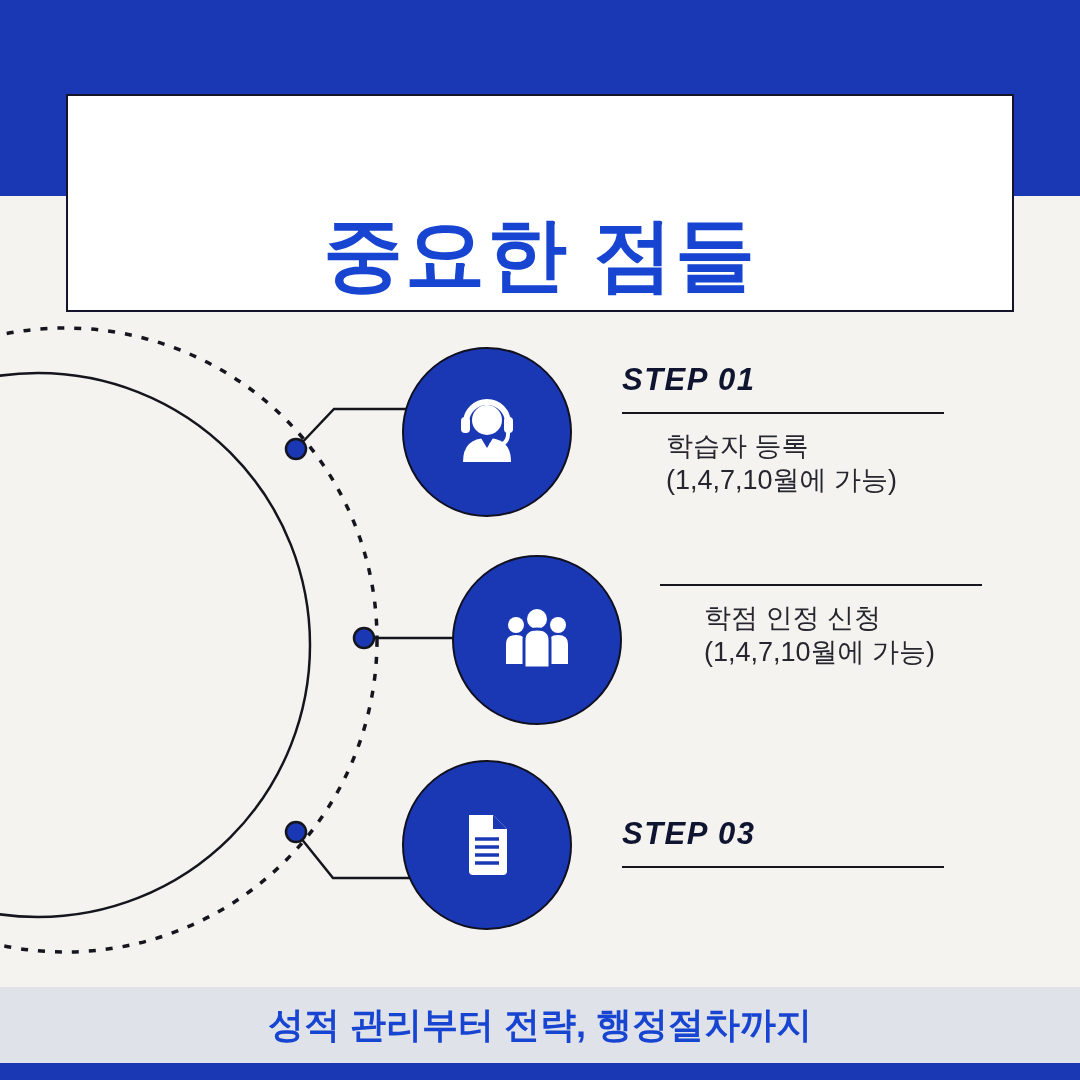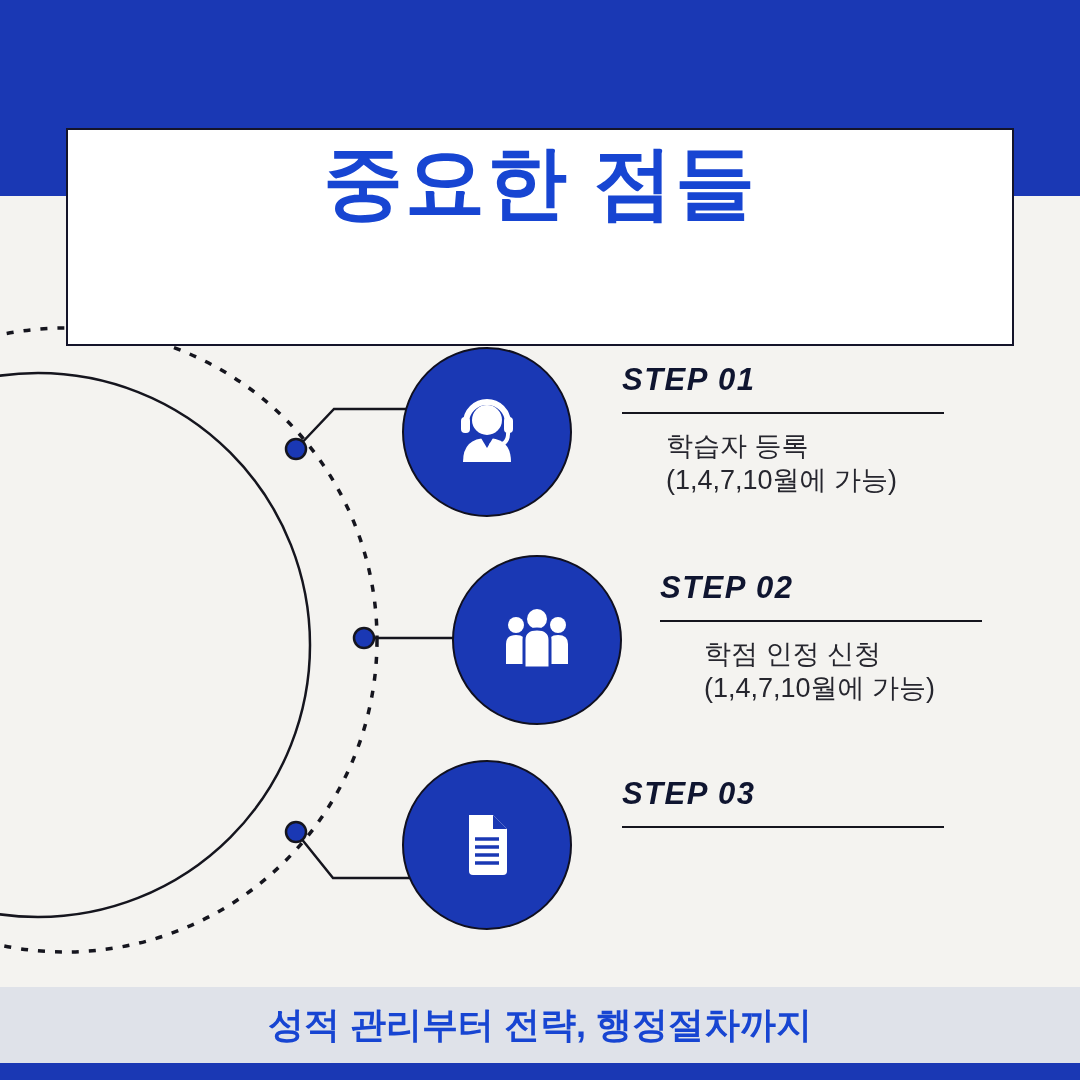--- a/index.html
+++ b/index.html
@@ -21,24 +21,23 @@
     background: #1a38b4;
   }
 
   .title-card {
     position: absolute;
     left: 66px; top: 94px;
     width: 948px; height: 218px;
     background: #ffffff;
     border: 2.5px solid #14142a;
     display: flex;
-    align-items: flex-start;
+    align-items: flex-end;
     justify-content: center;
     z-index: 3;
-    margin-top: 34px;
   }
   .title-card h1 {
     font-size: 80px;
     font-weight: 800;
     letter-spacing: 2px;
     color: #1745d2;
   }
 
   .deco-layer {
     position: absolute;
@@ -64,21 +63,21 @@
   .circle-2 { left: 452px; top: 555px; }
   .circle-3 { left: 402px; top: 760px; }
 
   .step-text {
     position: absolute;
     width: 360px;
     z-index: 2;
   }
   .text-1 { left: 622px; top: 362px; }
   .text-2 { left: 660px; top: 570px; }
-  .text-3 { left: 622px; top: 776px; }
+  .text-3 { left: 622px; top: 816px; }
 
   .step-label {
     font-size: 31px;
     font-weight: 800;
     letter-spacing: 1.5px;
     color: #0f1530;
     font-style: italic;
   }
   .step-divider {
     width: 322px;
@@ -165,21 +164,20 @@
       <circle cx="29" cy="35" r="8" fill="#ffffff"></circle>
       <path d="M19 74 V54 q0 -9 10 -9 q10 0 10 9 V74 Z" fill="#ffffff"></path>
       <circle cx="71" cy="35" r="8" fill="#ffffff"></circle>
       <path d="M61 74 V54 q0 -9 10 -9 q10 0 10 9 V74 Z" fill="#ffffff"></path>
       <circle cx="50" cy="29" r="10" fill="#1a38b4" stroke="#1a38b4" stroke-width="4"></circle>
       <circle cx="50" cy="29" r="10" fill="#ffffff"></circle>
       <path d="M37 78 V50 q0 -11 13 -11 q13 0 13 11 V78 Z" fill="#ffffff" stroke="#1a38b4" stroke-width="3"></path>
     </svg>
   </div>
   <div class="step-text text-2">
-    <div class="step-label">STEP 02</div>
     <div class="step-divider"></div>
     <div class="step-title">학점 인정 신청</div>
     <div class="step-subtitle">(1,4,7,10월에 가능)</div>
   </div>
 
   <div class="step-circle circle-3">
     <svg viewBox="0 0 100 100">
       <path d="M32 20 h24 l14 14 v42 q0 4 -4 4 H36 q-4 0 -4 -4 Z" fill="#ffffff"></path>
       <path d="M56 20 l14 14 h-14 Z" fill="#1a38b4"></path>
       <line x1="38" y1="44" x2="62" y2="44" stroke="#1a38b4" stroke-width="3.5"></line>

